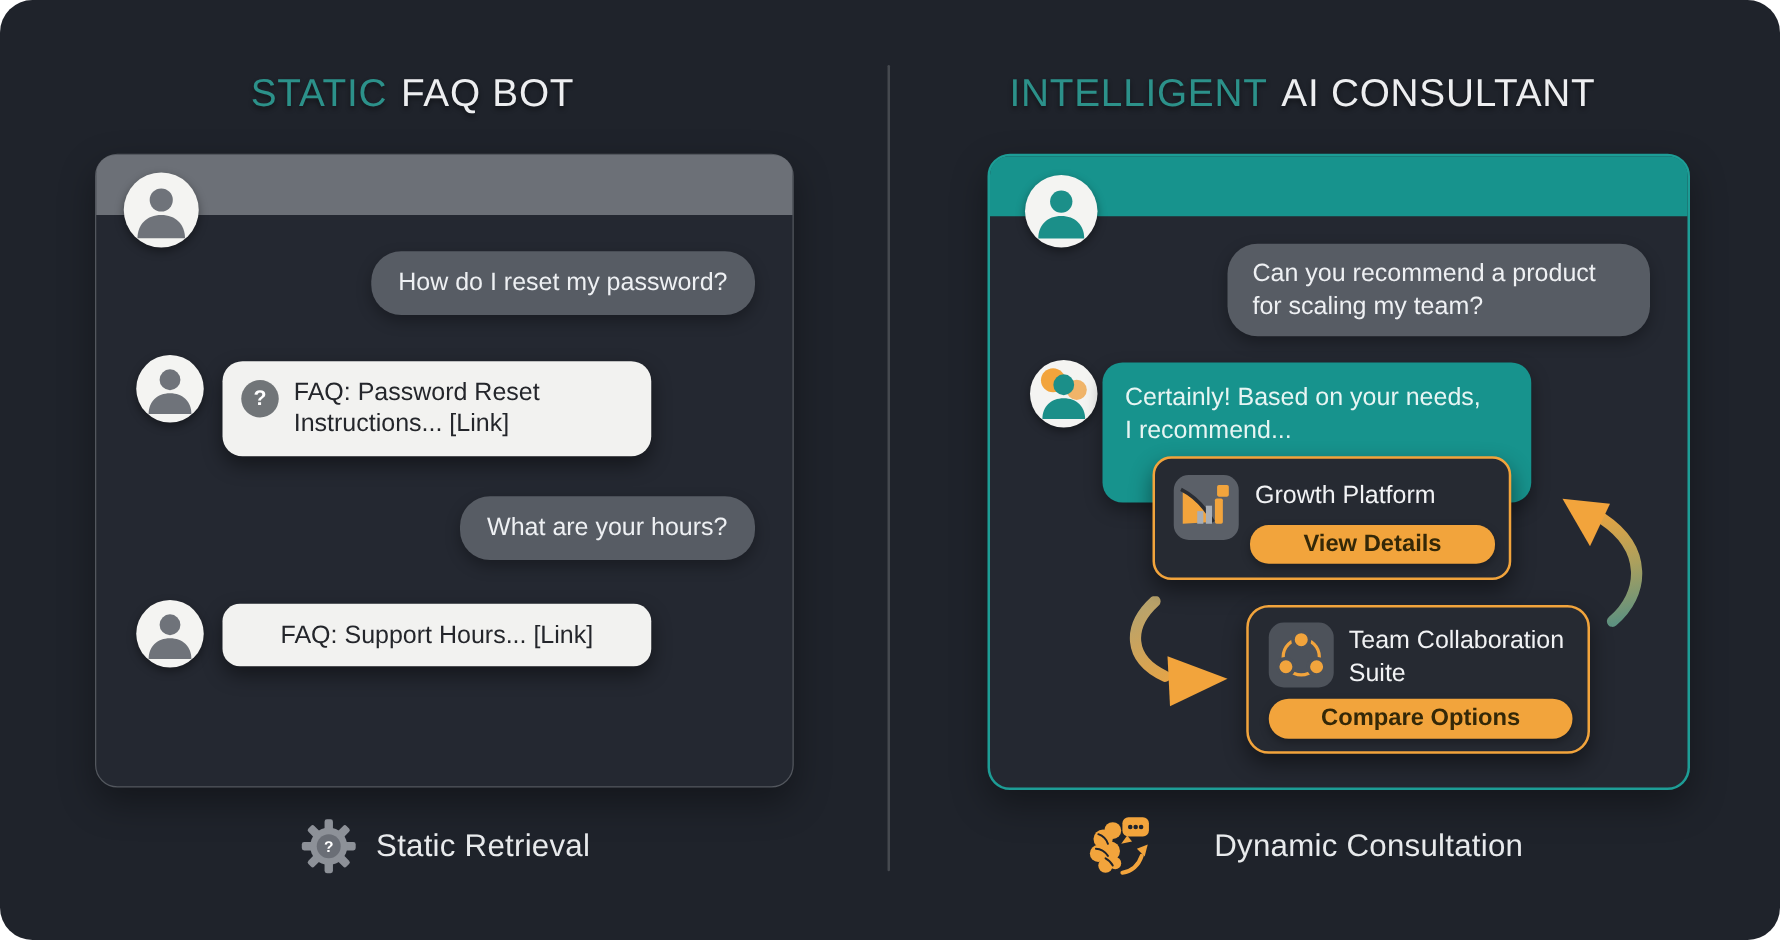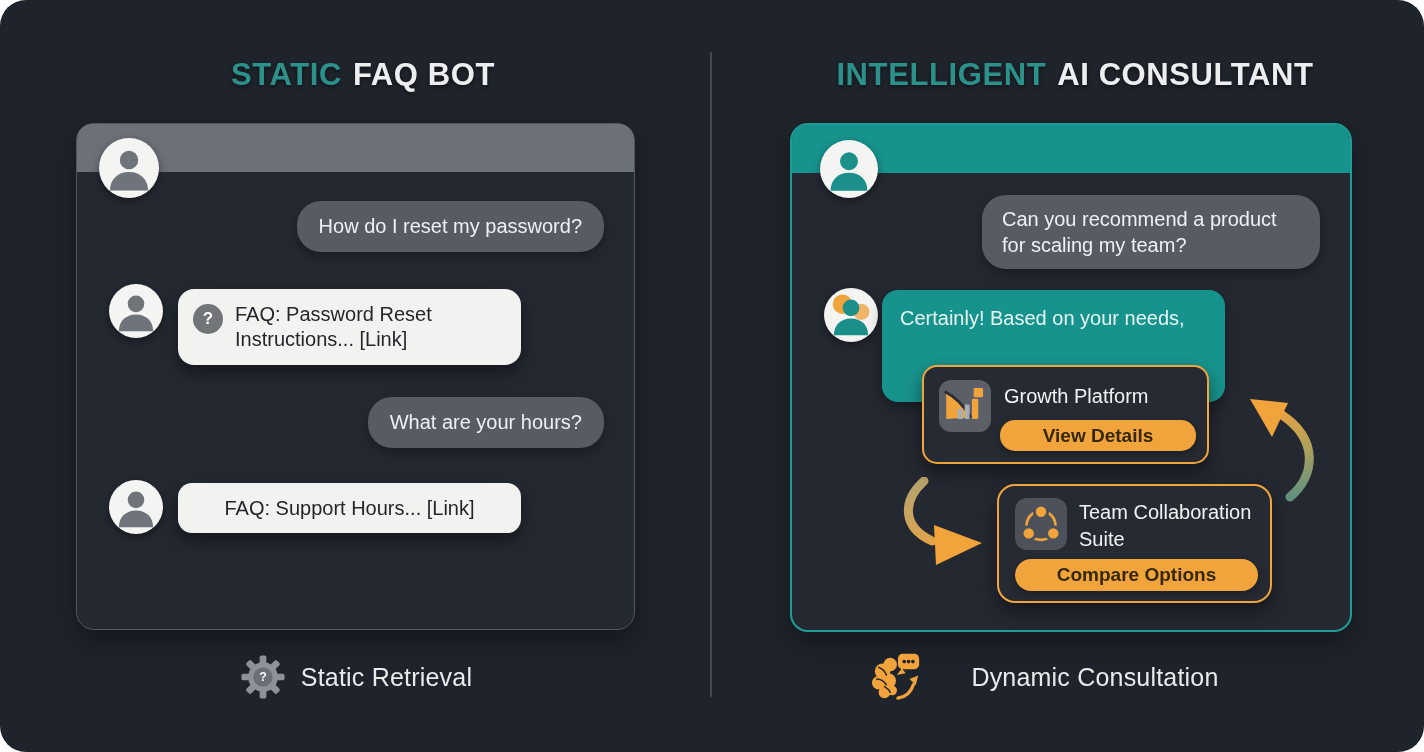--- a/index.html
+++ b/index.html
@@ -1,20 +1,20 @@
 <!DOCTYPE html>
 <html><head>
 <meta charset="utf-8">
 <style>
   html,body{margin:0;padding:0;background:#ffffff;}
   body{font-family:"Liberation Sans", sans-serif; -webkit-font-smoothing:antialiased;}
   .canvas{position:relative;width:1424px;height:752px;background:#1f232b;border-radius:26px;overflow:hidden;}
 
   
-  .col-title{position:absolute;top:57px;width:660px;text-align:center;font-size:31px;font-weight:700;letter-spacing:.6px;text-shadow:0 2px 4px rgba(0,0,0,.45);padding-left:33px;}
+  .col-title{position:absolute;top:57px;width:660px;text-align:center;font-size:31px;font-weight:400;letter-spacing:.6px;text-shadow:0 2px 4px rgba(0,0,0,.45);}
   .col-title.left{left:0;}
   .col-title.right{left:712px;}
   .t-hl{color:#2c918a;}
   .t-rest{color:#edeef0;margin-left:11px;}
 
   
   .divider{position:absolute;left:710px;top:52px;width:2px;height:645px;background:#45494f;border-radius:2px;}
 
   
   .window{position:absolute;top:123px;width:557px;height:505px;background:#242831;border-radius:18px;box-shadow:0 12px 28px rgba(0,0,0,.35);}
@@ -169,20 +169,21 @@
         <circle cx="16.6" cy="10.6" r="3.6" fill="#f0b469"></circle>
         <g fill="#1b8f89">
           <circle cx="12" cy="8.8" r="3.7"></circle>
           <path d="M12,13.6c-4.6,0-7.6,3-7.6,7.4h15.2C19.6,16.6,16.6,13.6,12,13.6z"></path>
         </g>
       </svg>
     </div>
 
     <div class="bubble teal">
       <span class="line">Certainly! Based on your needs,</span>
+      <span class="line">I recommend...</span>
     </div>
 
     <div class="arrow l">
       <svg viewBox="0 0 100 90">
         <defs>
           <linearGradient id="gradL" x1="24" y1="4" x2="64" y2="72" gradientUnits="userSpaceOnUse">
             <stop offset="0" stop-color="#b9a36b"></stop>
             <stop offset="1" stop-color="#f2a43c"></stop>
           </linearGradient>
         </defs>

